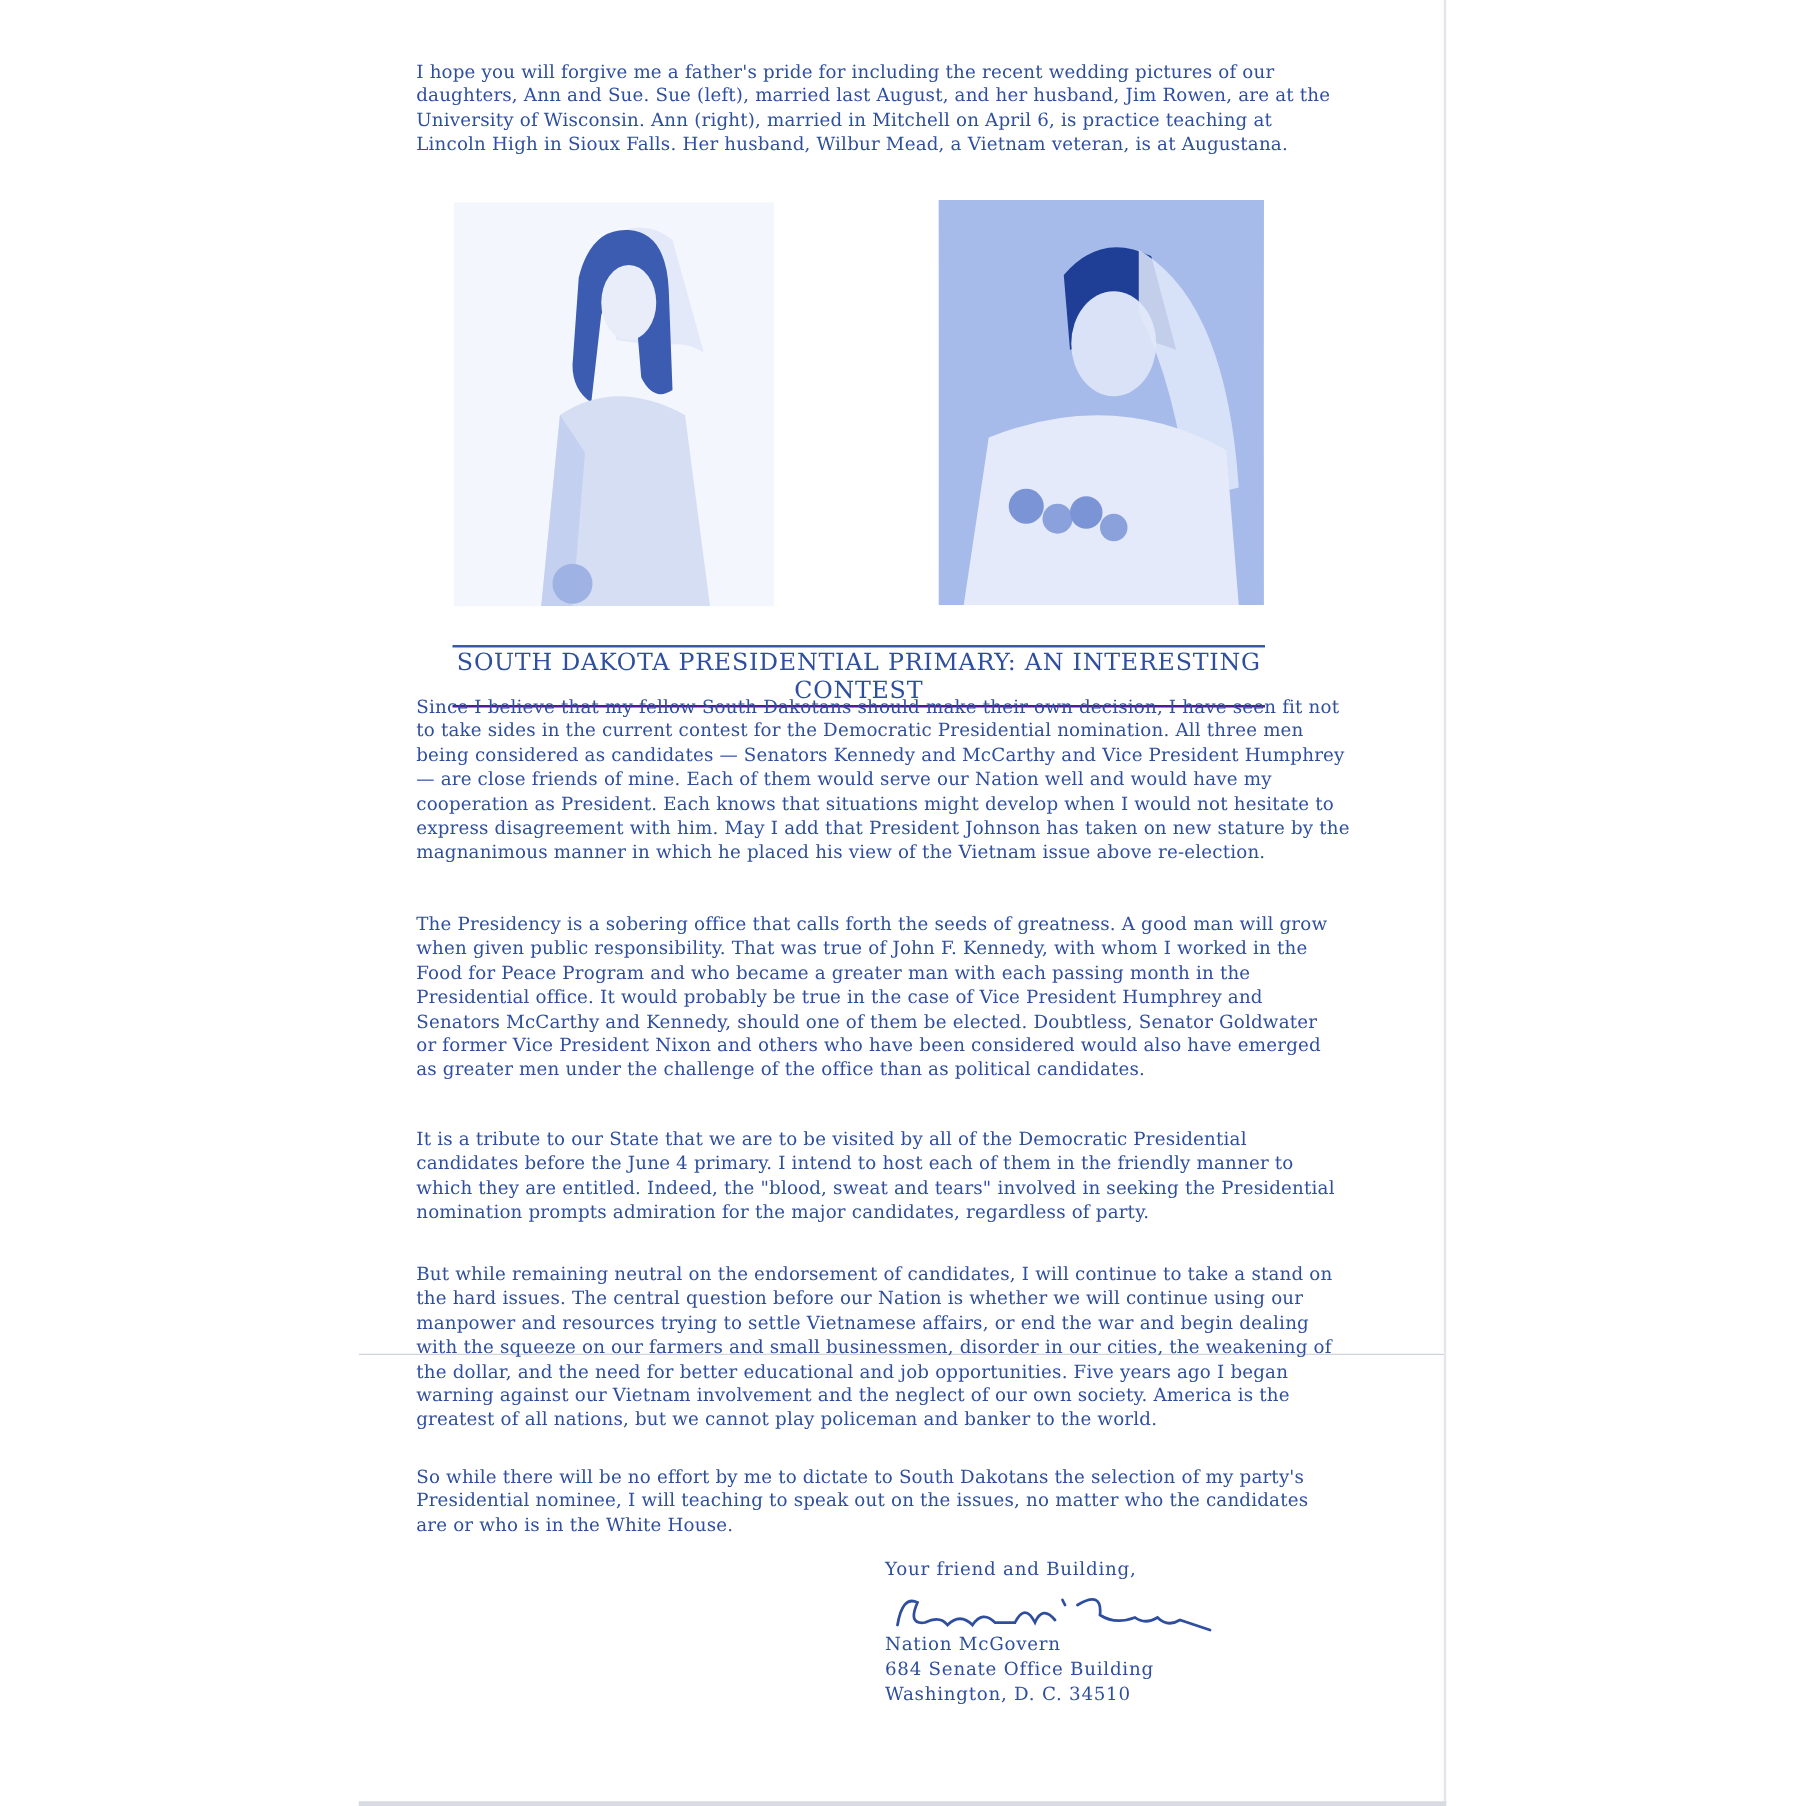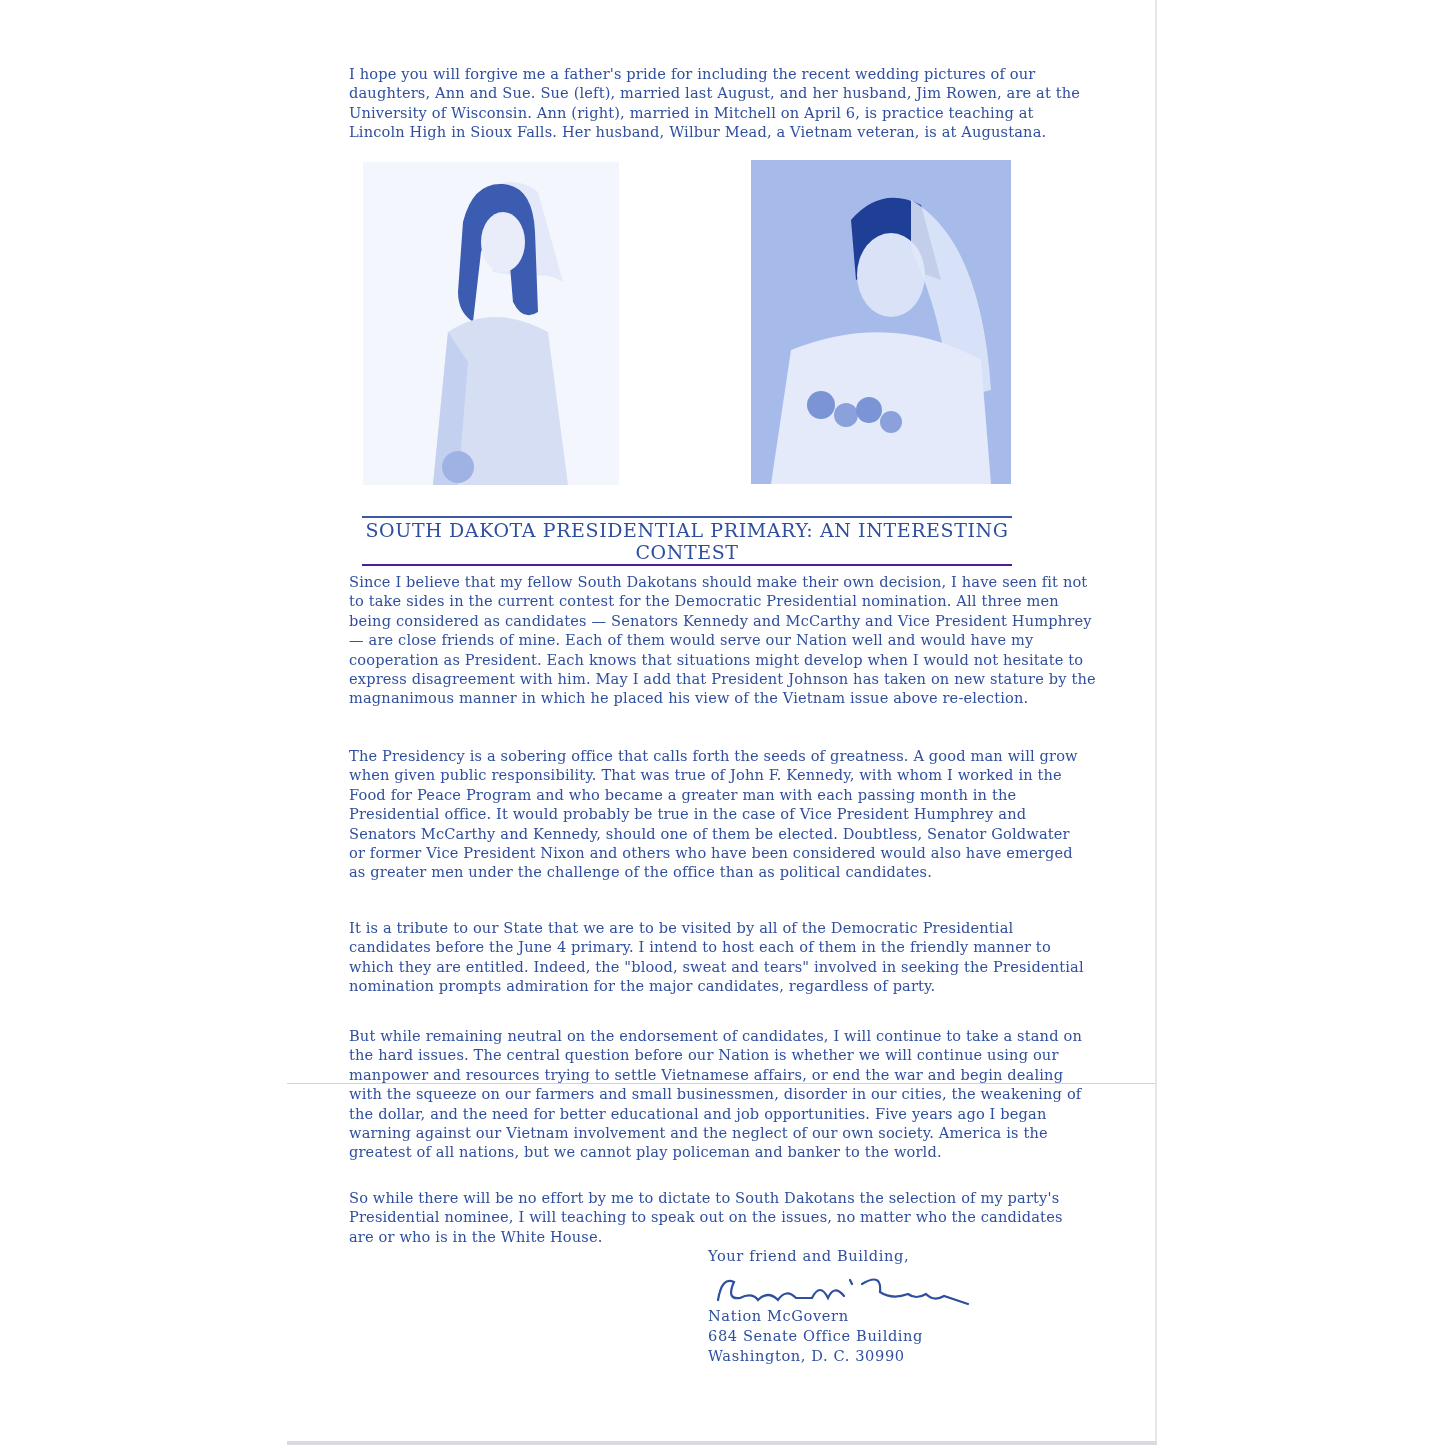--- a/index.html
+++ b/index.html
@@ -1,20 +1,20 @@
 <!DOCTYPE html>
 <html><head>
 <meta charset="utf-8">
 <style>
   html, body { margin:0; padding:0; }
   body { width:1445px; height:1445px; background:#ffffff; position:relative; overflow:hidden; font-family:"DejaVu Serif", serif; color:#2f4f9e; }
   .page { position:absolute; left:287px; top:0; width:868px; height:1445px; background:#ffffff; border-right:2px solid #e3e6ec; }
   .bottom-edge { position:absolute; left:287px; top:1441px; width:870px; height:4px; background:#d8dbe2; }
   .fold { position:absolute; left:287px; top:1083px; width:868px; height:1px; background:#d0d4dc; }
-  .para { position:absolute; left:333px; width:760px; font-size:14.6px; line-height:19.4px; letter-spacing:0.15px; margin:16px; text-align:left; }
+  .para { position:absolute; left:333px; width:760px; font-size:14.6px; line-height:19.4px; letter-spacing:0.15px; margin:0; text-align:left; }
   .photo { position:absolute; overflow:hidden; }
   .photo.left { left:363px; top:162px; width:256px; height:323px; background:#f2f5fc; }
   .photo.right { left:751px; top:160px; width:260px; height:324px; background:linear-gradient(180deg,#8fa7df 0%,#b7c7ee 45%,#9db2e6 100%); }
   .heading { position:absolute; left:362px; top:516px; width:650px; border-top:2px solid #3a5aa8; border-bottom:2px solid #4c1d95; font-size:19px; line-height:22px; letter-spacing:0.6px; text-align:center; padding:1px 0; }
   .closing { position:absolute; left:708px; font-size:14.6px; line-height:19.6px; letter-spacing:0.6px; }
   .sig { position:absolute; left:712px; top:1270px; width:260px; height:44px; }
 </style>
 </head>
 <body>
 
@@ -59,13 +59,13 @@
 <p class="para" style="top:1172px;width:740px;">So while there will be no effort by me to dictate to South Dakotans the selection of my party's Presidential nominee, I will teaching to speak out on the issues, no matter who the candidates are or who is in the White House.</p>
 
 <div class="closing" style="top:1246px;">Your friend and Building,</div>
 
 <svg class="sig" viewBox="0 0 260 44">
   <path d="M6 30 Q10 6 22 12 Q14 30 28 28 Q40 22 46 30 Q56 20 66 30 Q74 18 84 28 L100 28 Q108 12 116 28 Q122 14 132 26 M138 10 L140 14 M150 14 Q170 2 168 22 Q180 30 196 24 Q204 30 214 24 Q222 32 232 26 Q244 30 256 34" fill="none" stroke="#2f4f9e" stroke-width="2.2" stroke-linecap="round"></path>
 </svg>
 
 <div class="closing" style="top:1306px;">Nation McGovern</div>
 <div class="closing" style="top:1326px;">684 Senate Office Building</div>
-<div class="closing" style="top:1346px;">Washington, D. C.  30990</div>
+<div class="closing" style="top:1346px;">Washington, D. C.  34510</div>
 
 </body></html>

